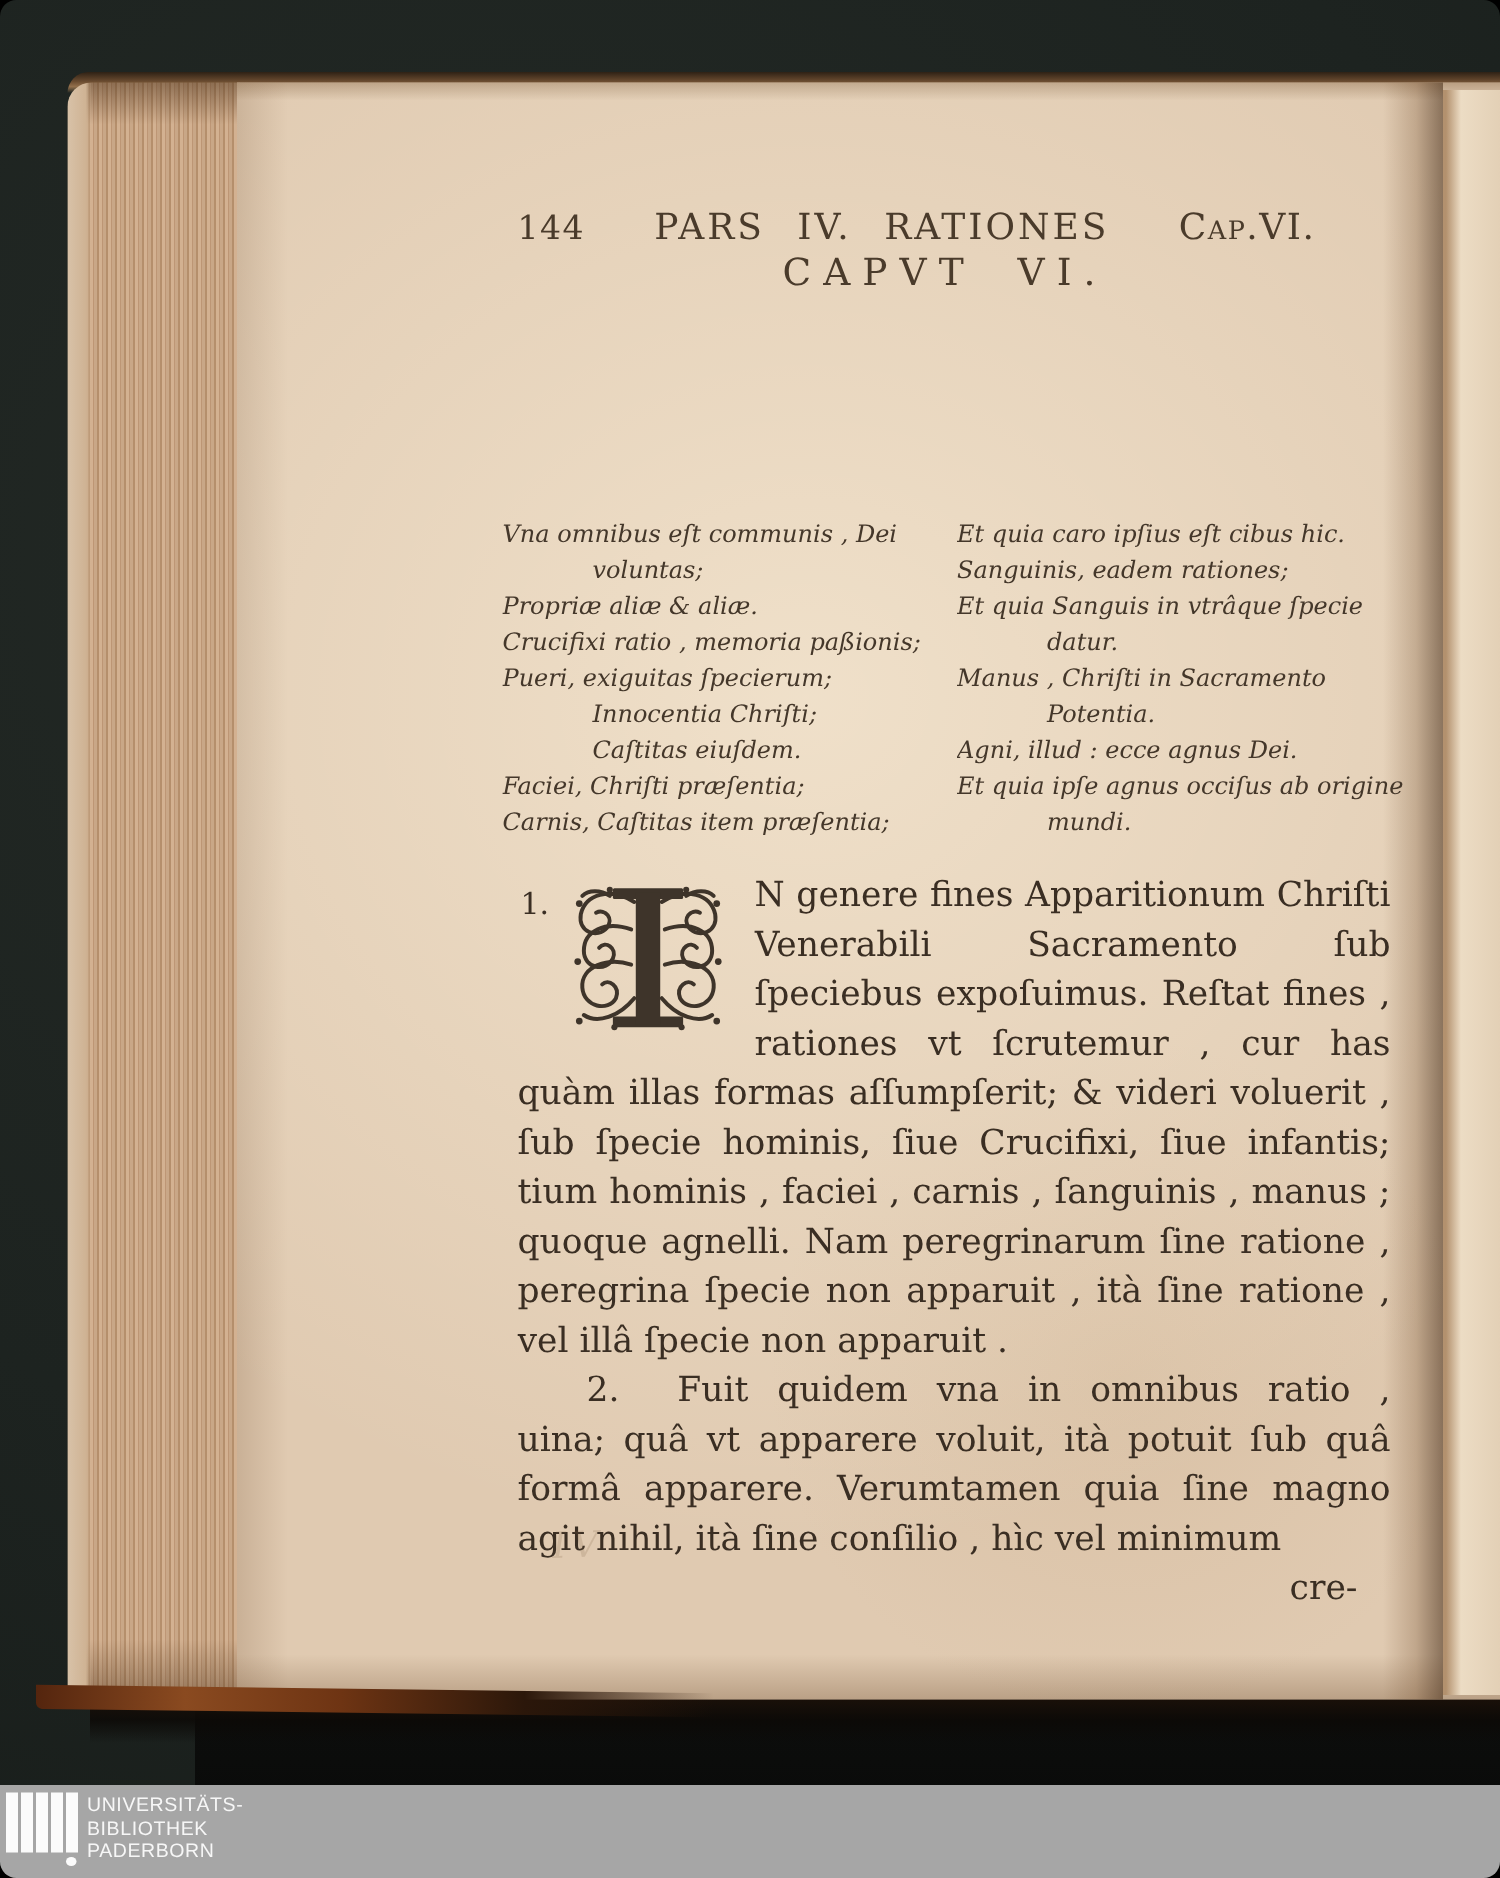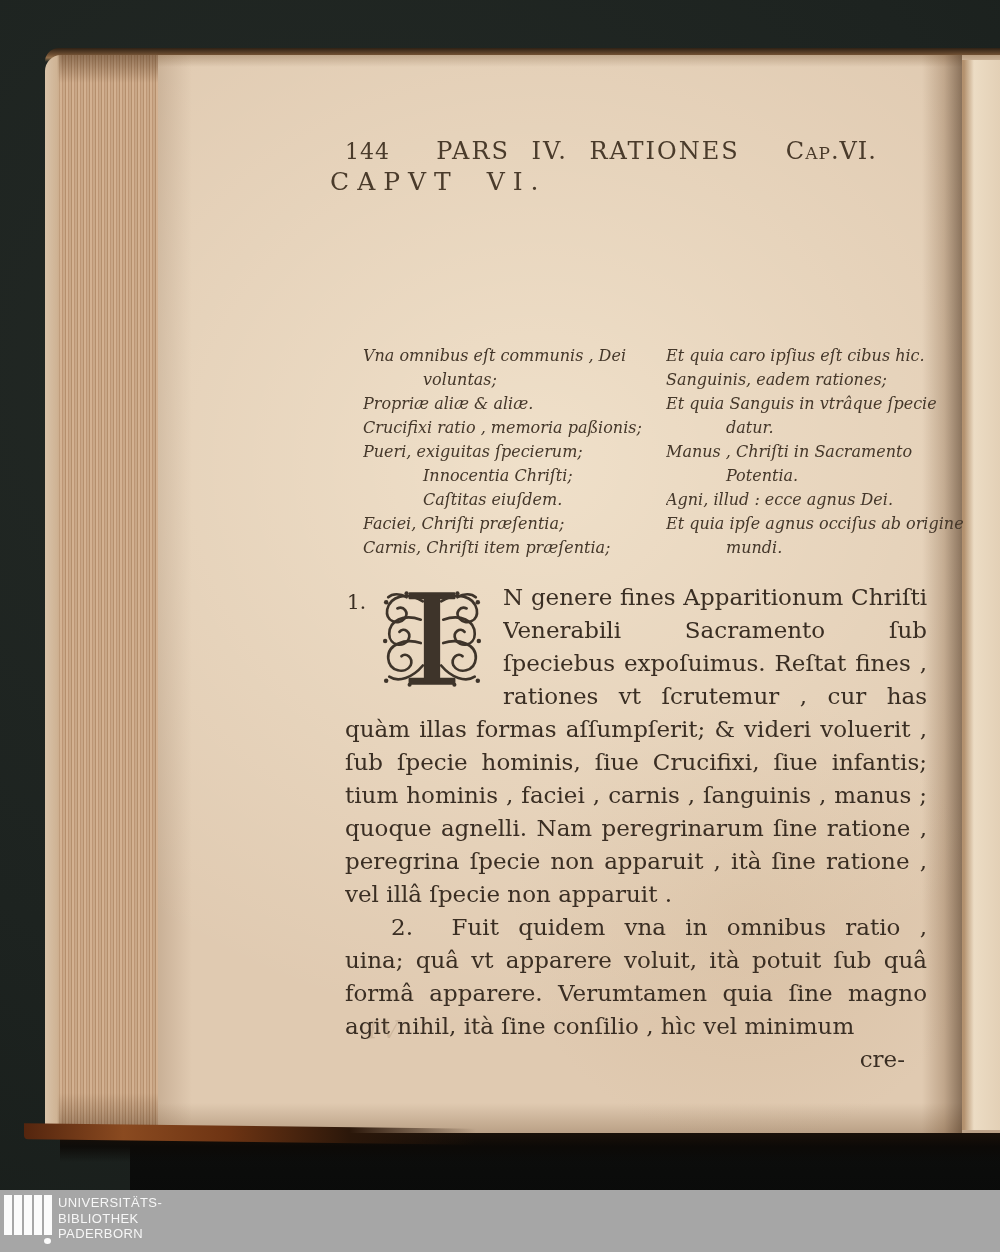--- a/index.html
+++ b/index.html
@@ -1,19 +1,20 @@
 <!DOCTYPE html>
 <html><head>
 <meta charset="utf-8">
 <style>
   html,body{margin:0;padding:0;background:#000;}
   .scene{
     position:relative;width:1000px;height:1252px;overflow:hidden;
     background:radial-gradient(120% 90% at 35% 30%, #232925 0%, #1d2320 55%, #171c19 100%);
     font-family:"DejaVu Serif", serif;
+    border-radius:11px;
   }
   
   .book-top-edge{
     position:absolute;left:45px;right:0;top:48px;height:14px;z-index:2;
     border-radius:14px 0 0 0;
     background:linear-gradient(180deg,#2e2115 0%,#6b4c30 45%,#93704c 70%,rgba(147,112,76,0) 100%);
   }
   .fore-edge{
     position:absolute;left:45px;top:55px;width:115px;height:1078px;z-index:2;
     border-radius:16px 0 0 4px;
@@ -55,25 +56,25 @@
     background:linear-gradient(90deg,#54250e 0%,#8a4a20 22%,#6e3413 45%,#2b170a 72%,rgba(20,10,5,0) 100%);
     border-radius:0 0 0 4px;
   }
   
   .txt{position:absolute;z-index:6;color:#3d3126;}
   .hdr{left:345px;top:137px;width:532px;display:flex;justify-content:space-between;align-items:baseline;
        font-size:24px;letter-spacing:2px;color:#4a3b2b;}
   .hdr .pn{font-size:22px;letter-spacing:1px;}
   .hdr .rt{word-spacing:12px;}
   .hdr .cr{font-variant:small-caps;letter-spacing:1px;}
-  .caput{left:330px;top:167px;width:600px;font-size:25px;
+  .caput{left:330px;top:167px;width:600px;text-align:center;font-size:25px;
          letter-spacing:8px;word-spacing:12px;color:#4a3b2b;}
   .title{left:328px;top:221px;width:606px;text-align:center;font-style:italic;
          font-size:26px;line-height:36px;color:#453627;}
-  .idx{top:344px;font-style:italic;font-size:16px;line-height:24px;color:#44372a;margin-left:28px;}
+  .idx{top:344px;font-style:italic;font-size:16px;line-height:24px;color:#44372a;}
   .idx-l{left:335px;width:305px;}
   .idx-r{left:638px;width:322px;}
   .idx .ln{height:24px;white-space:nowrap;overflow:hidden;}
   .idx .in1{padding-left:60px;}
   .bodytxt{left:345px;top:581px;width:582px;font-size:23px;line-height:33px;color:#3a2e23;}
   .bl{height:33px;text-align:justify;text-align-last:justify;overflow:hidden;}
   .bl.cut{margin-left:158px;}
   .bl.noj{text-align:left;text-align-last:auto;}
   .bl.ind{text-indent:46px;}
   .catch{height:33px;text-align:right;padding-right:22px;}
@@ -113,21 +114,21 @@
 
   <div class="txt idx idx-l">
     <div class="ln">Vna omnibus eſt communis , Dei</div>
     <div class="ln in1">voluntas;</div>
     <div class="ln">Propriæ aliæ &amp; aliæ.</div>
     <div class="ln">Crucifixi ratio , memoria paßionis;</div>
     <div class="ln">Pueri, exiguitas ſpecierum;</div>
     <div class="ln in1">Innocentia Chriſti;</div>
     <div class="ln in1">Caſtitas eiuſdem.</div>
     <div class="ln">Faciei, Chriſti præſentia;</div>
-    <div class="ln">Carnis, Chriſti item præſentia;</div>
+    <div class="ln">Carnis, Caſtitas item præſentia;</div>
   </div>
   <div class="txt idx idx-r">
     <div class="ln">Et quia caro ipſius eſt cibus hic.</div>
     <div class="ln">Sanguinis, eadem rationes;</div>
     <div class="ln">Et quia Sanguis in vtrâque ſpecie</div>
     <div class="ln in1">datur.</div>
     <div class="ln">Manus , Chriſti in Sacramento</div>
     <div class="ln in1">Potentia.</div>
     <div class="ln">Agni, illud :  ecce agnus Dei.</div>
     <div class="ln">Et quia ipſe agnus occiſus ab origine</div>

